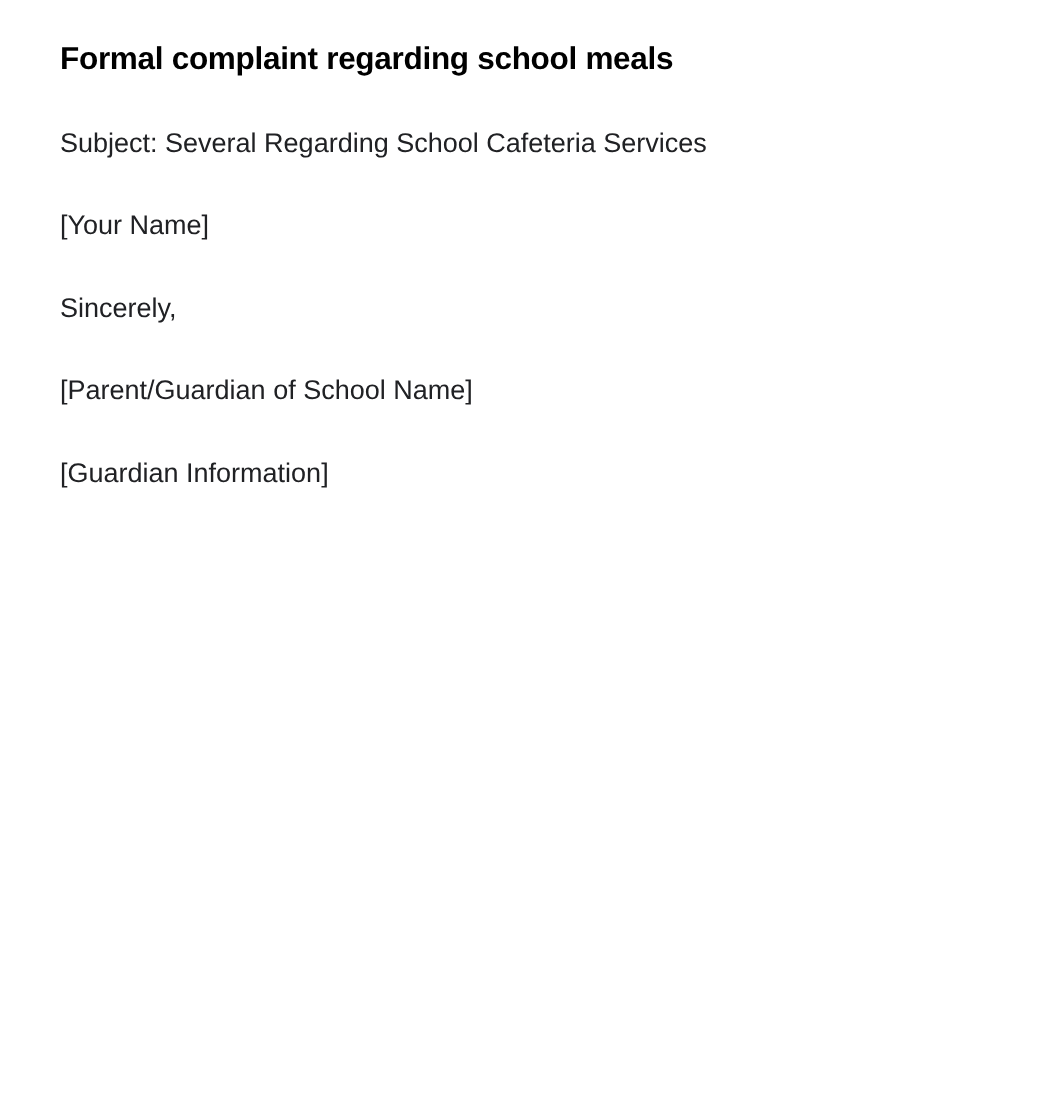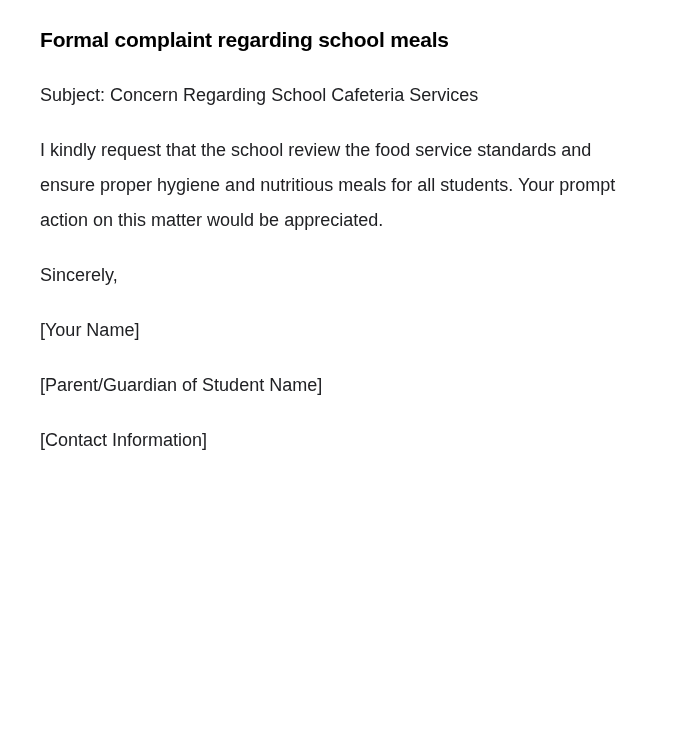--- a/index.html
+++ b/index.html
@@ -33,26 +33,25 @@
     max-width: 600px;
     margin: 0 0 20px 0;
   }
 </style>
 </head>
 <body>
 
 <div class="page">
   <h1 class="doc-title">Formal complaint regarding school meals</h1>
 
-  <p class="doc-paragraph">Subject: Concern Regarding School Cafeteria Services</p>
+  <p class="doc-paragraph">Subject: Several Regarding School Cafeteria Services</p>
 
 
 
-  <p class="doc-paragraph">I kindly request that the school review the food service standards and ensure proper hygiene and nutritious meals for all students. Your prompt action on this matter would be appreciated.</p>
+
+  <p class="doc-paragraph">[Your Name]</p>
 
   <p class="doc-paragraph">Sincerely,</p>
 
-  <p class="doc-paragraph">[Your Name]</p>
+  <p class="doc-paragraph">[Parent/Guardian of School Name]</p>
 
-  <p class="doc-paragraph">[Parent/Guardian of Student Name]</p>
-
-  <p class="doc-paragraph">[Contact Information]</p>
+  <p class="doc-paragraph">[Guardian Information]</p>
 </div>
 
 </body></html>

